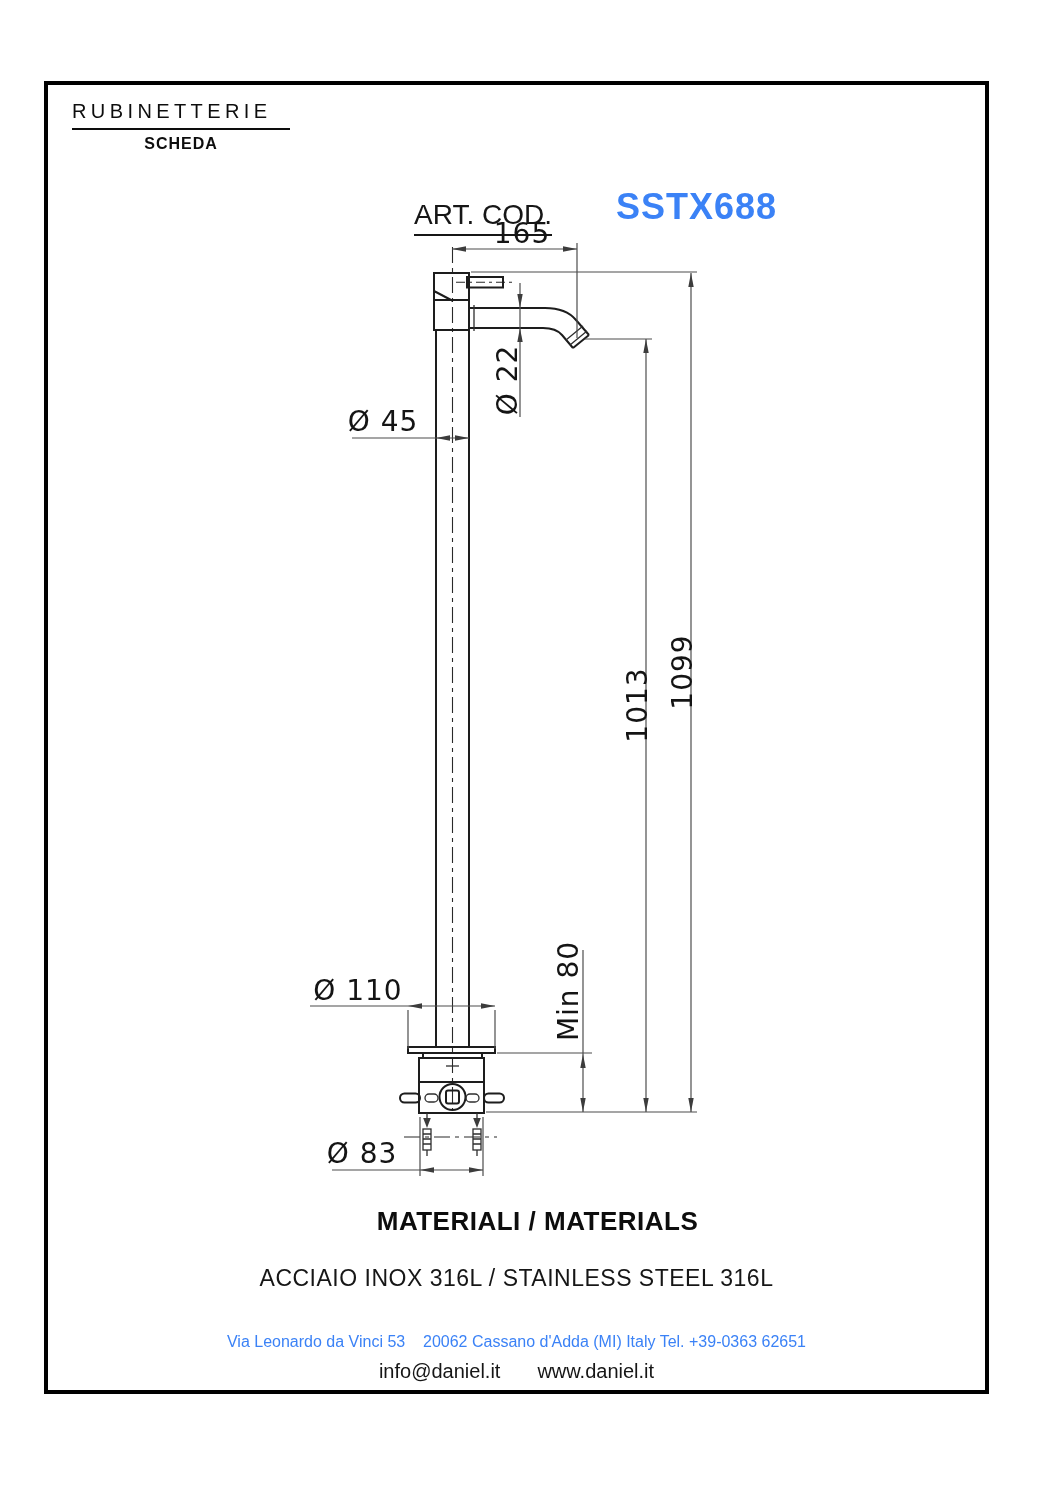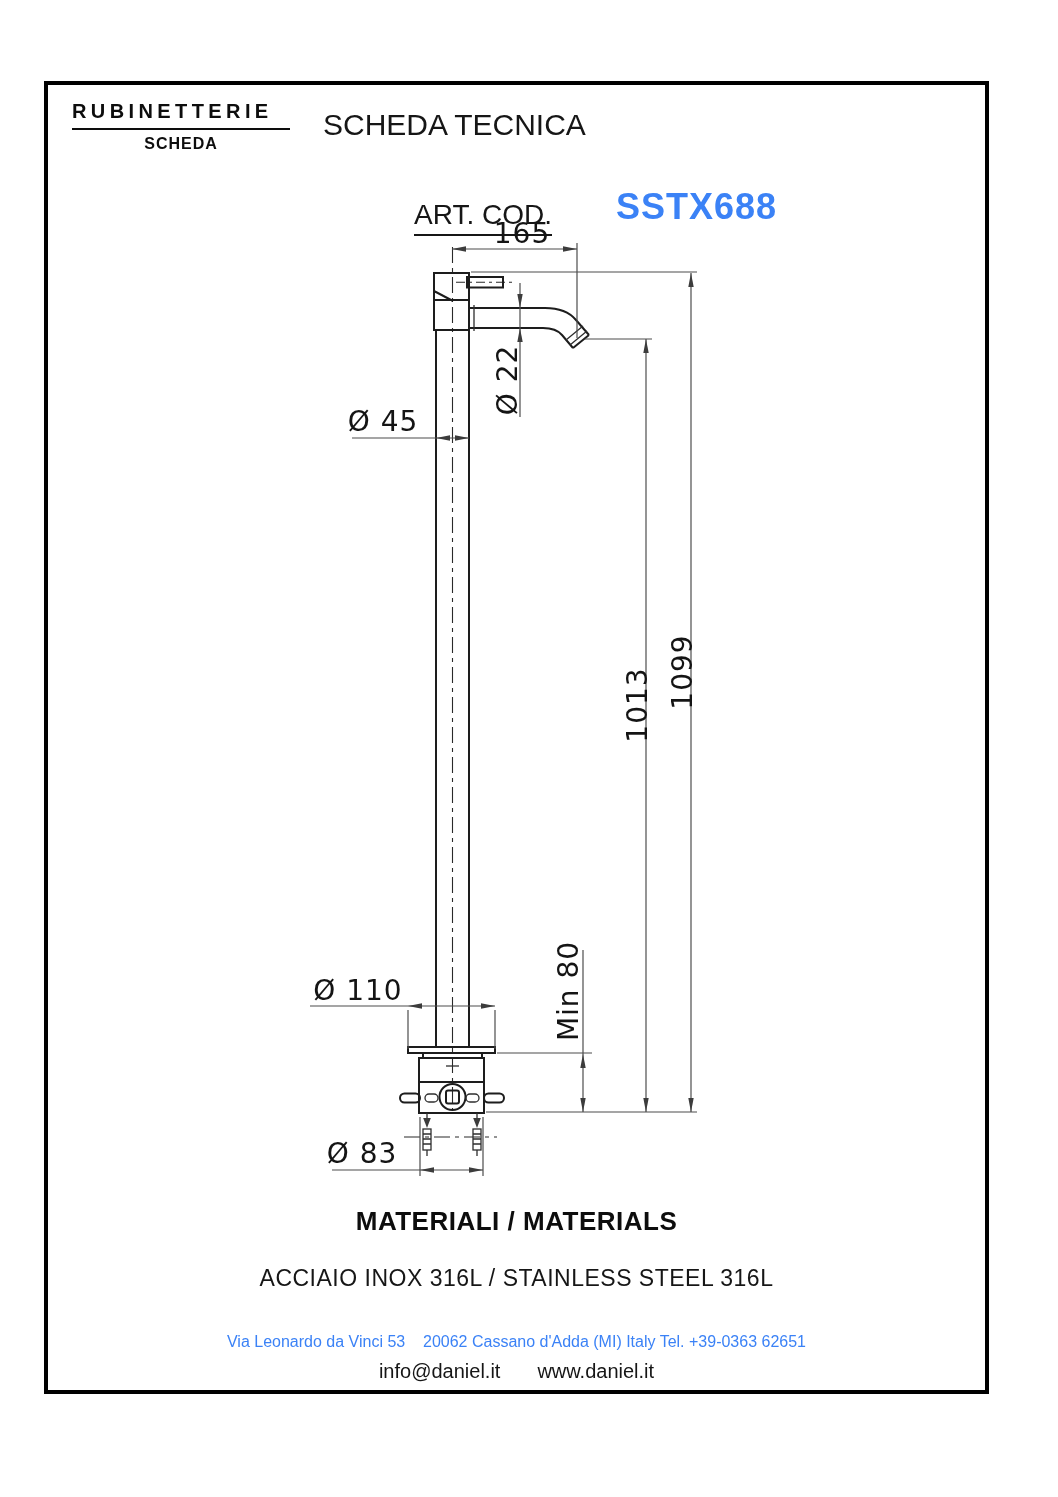--- a/index.html
+++ b/index.html
@@ -11,21 +11,21 @@
     position:absolute;left:44px;top:81px;width:945px;height:1313px;
     border:4px solid #000;box-sizing:border-box;background:#fff;
   }
   
   .logo{position:absolute;left:72px;top:98px;width:220px;}
   .logo-name{
     font-size:52px;font-weight:700;letter-spacing:0px;line-height:46px;
     color:#0d0d0d;transform:scaleY(1.02);white-space:nowrap;
   }
   .logo-sub{
-    font-size:20px;font-weight:700;letter-spacing:4.4px;margin-top:2px;
+    font-size:20px;font-weight:400;letter-spacing:4.4px;margin-top:2px;
     color:#0d0d0d;white-space:nowrap;
   }
   .logo-rule{height:2px;background:#0d0d0d;width:218px;margin-top:5px;}
   .logo-city{
     font-size:16px;font-weight:700;letter-spacing:1px;text-align:center;
     width:218px;margin-top:5px;color:#0d0d0d;
   }
   
   .title-row{
     position:absolute;left:323px;top:108px;display:flex;gap:30px;
@@ -43,38 +43,37 @@
   .drawing{position:absolute;left:300px;top:215px;}
   .obj{stroke:#1d1d1d;stroke-width:2;fill:none;}
   .thin{stroke:#2e2e2e;stroke-width:1.3;fill:none;}
   .dim{stroke:#4d4d4d;stroke-width:1.2;fill:none;}
   .cl{stroke:#2a2a2a;stroke-width:1.1;fill:none;stroke-dasharray:16 5 4 5;}
   .cls{stroke:#2a2a2a;stroke-width:1.1;fill:none;stroke-dasharray:9 4 3 4;}
   .arr{fill:#3c3c3c;stroke:none;}
   .dimtxt{font-family:"DejaVu Sans",sans-serif;font-size:28px;fill:#141414;letter-spacing:1px;}
   
   .fcenter{position:absolute;left:44px;width:945px;text-align:center;}
-  .materials-title{top:1206px;font-size:26px;font-weight:700;color:#0d0d0d;letter-spacing:.5px;}
+  .materials-title{top:1206px;font-size:26px;font-weight:700;color:#0d0d0d;letter-spacing:.5px;padding-left:21px;}
   .materials-value{top:1265px;font-size:23px;color:#161616;letter-spacing:.5px;}
   .address{top:1333px;font-size:16px;color:#3b82f6;white-space:pre;}
   .weblinks{top:1360px;font-size:20px;color:#161616;display:flex;justify-content:center;gap:37px;left:44px;width:945px;position:absolute;}
 </style>
 </head>
 <body>
 
 <div class="frame"></div>
 
 <div class="logo">
   <div class="logo-sub">RUBINETTERIE</div>
   <div class="logo-rule"></div>
   <div class="logo-city">SCHEDA</div>
 </div>
 
 <div class="title-row">
-  <span>SCHEDA TECNICA</span>
 </div>
 <div class="artcod">ART. COD.</div>
 <div class="artcode">SSTX688</div>
 
 <svg class="drawing" width="420" height="975" viewBox="300 215 420 975" xmlns="http://www.w3.org/2000/svg">
 
   <path class="cl" d="M452.5,247 V1110"></path>
   <path class="cl" d="M404,1137 H497"></path>
   <path class="cls" d="M456,282.3 H512"></path>
   <path class="thin" d="M446,1066 H459"></path>

